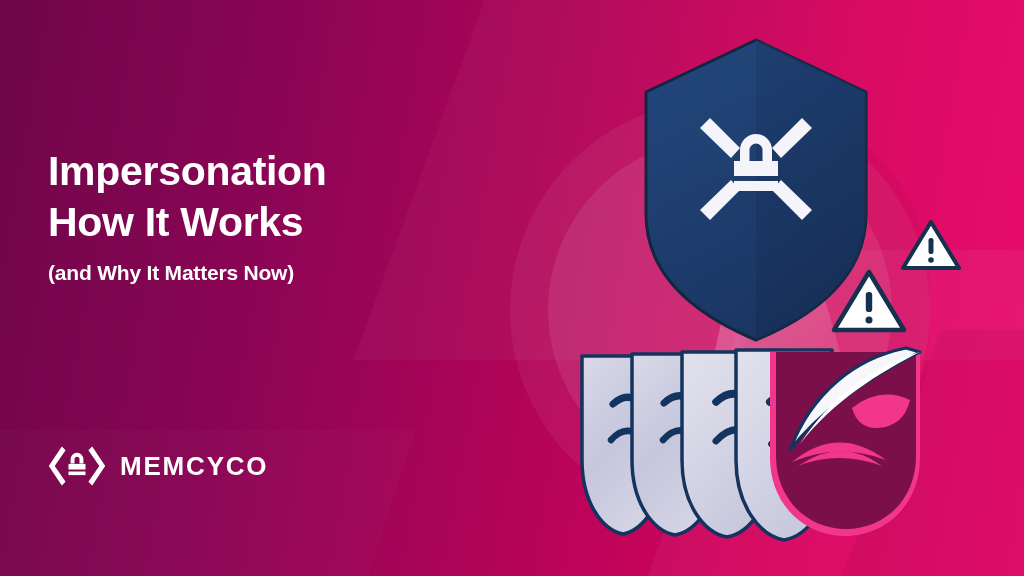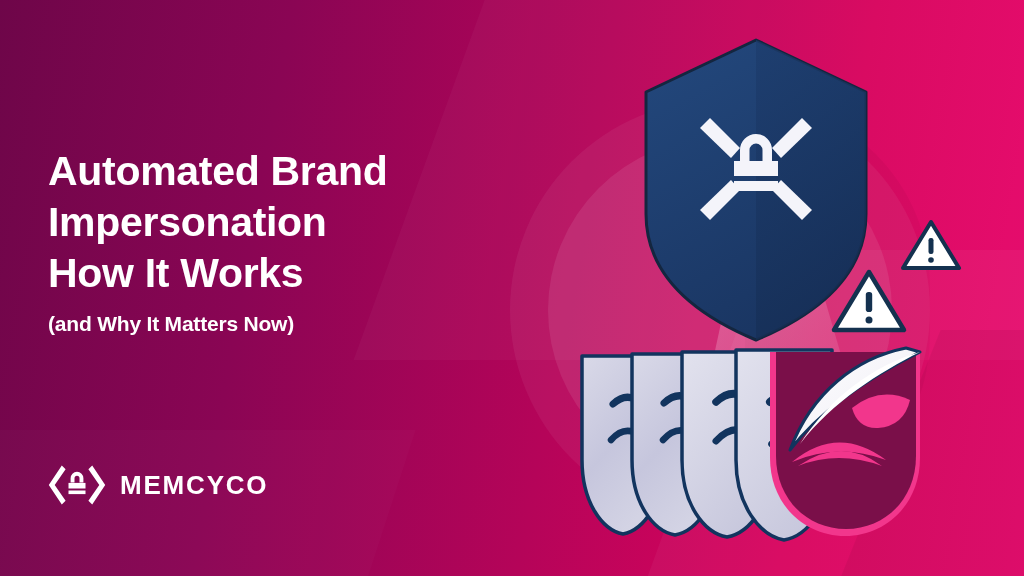--- a/index.html
+++ b/index.html
@@ -89,21 +89,21 @@
     font-size: 21px;
     line-height: 40px;
     font-weight: bold;
     letter-spacing: -0.2px;
     white-space: nowrap;
   }
   
   .logo {
     position: absolute;
     left: 48px;
-    top: 459px;
+    top: 440px;
     display: flex;
     align-items: center;
     gap: 14px;
   }
   .logo-mark { width: 58px; height: 52px; display: block; }
   .logo-word {
     color: #ffffff;
     font-size: 26px;
     font-weight: bold;
     letter-spacing: 1.8px;
@@ -125,21 +125,20 @@
   <div class="facet facet-a"></div>
   <div class="facet facet-b"></div>
   <div class="facet facet-c"></div>
   <div class="facet facet-d"></div>
   <div class="ring ring-outer"></div>
   <div class="ring ring-inner"></div>
   <div class="ring ring-halfdark"></div>
 
   <div class="copy">
     <h1 class="headline">
-      <span class="line">Automated Brand</span>
       <span class="line">Impersonation</span>
       <span class="line">How It Works</span>
     </h1>
     <p class="subhead">(and Why It Matters Now)</p>
   </div>
 
   <div class="logo">
     <svg class="logo-mark" viewBox="0 0 58 52">
 
       <path d="M13.8 6.5 L17.6 10.3 L6.7 26 L17.6 41.7 L13.8 45.5 L0.8 26 Z" fill="#ffffff"></path>

